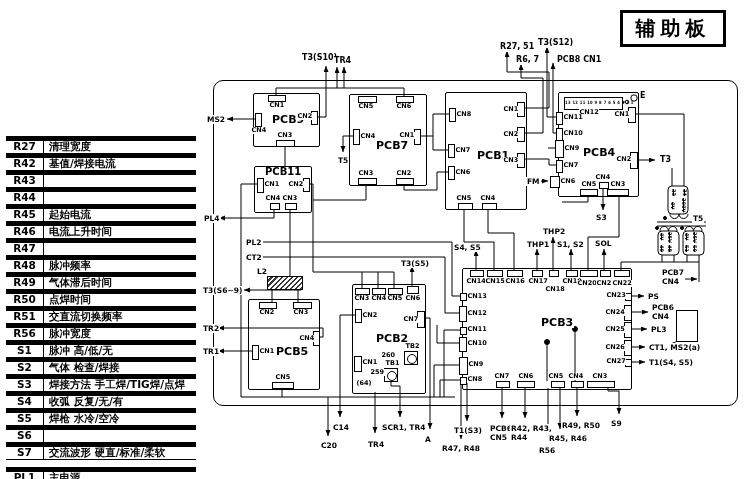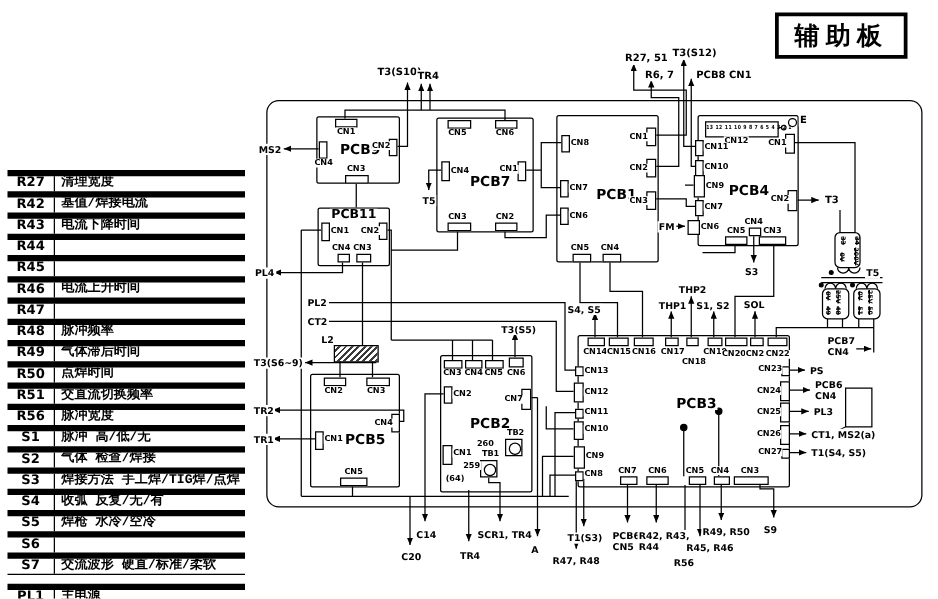--- a/index.html
+++ b/index.html
@@ -4,21 +4,21 @@
 <style>
   :root{--F:"DejaVu Sans","Liberation Sans",sans-serif;}
   html,body{margin:0;padding:0;background:#fff;}
   #page{position:relative;width:750px;height:479px;background:#fff;font-family:var(--F);color:#000;overflow:hidden;}
   
   #legend{position:absolute;left:6px;top:136px;width:190px;font-weight:bold;font-size:10.5px;}
   .lgrp{border-bottom:1px solid #000;}
   .lgrp2{margin-top:7px;border-bottom:1px solid #000;}
   .lr{display:flex;height:12px;line-height:11px;border-top:5px solid #000000;}
   .lc{width:37px;text-align:center;border-right:1px solid #000;flex:none;}
-  .ld{flex:1;padding-left:5px;white-space:nowrap;overflow:hidden;font-family:Liberation Mono, monospace;}
+  .ld{flex:1;padding-left:5px;white-space:nowrap;overflow:hidden;}
   
   #title{position:absolute;left:620px;top:10px;width:100px;height:31px;border:3px solid #000;
          font-weight:bold;font-size:20px;letter-spacing:5px;text-align:center;line-height:31px;}
   
   .b{position:absolute;border:1.2px solid #000;border-radius:2px;z-index:1;}
   .bname{position:absolute;font-weight:bold;font-size:11px;z-index:3;background:#fff;line-height:1;padding:0 1px;}
   .bname.sm{font-size:10px;}
   .bx{position:absolute;border:1px solid #000;background:#fff;z-index:3;}
   .cl{position:absolute;font-weight:bold;font-size:6.5px;line-height:1;z-index:4;background:#fff;padding:0 .5px;text-decoration:none;white-space:nowrap;}
   .lbl{position:absolute;font-weight:bold;font-size:7.5px;line-height:1.2;z-index:4;background:#fff;padding:0 1px;text-decoration:none;white-space:pre-line;}
@@ -46,27 +46,27 @@
       <div class="lr">
           <span class="lc">R27</span>
           <span class="ld">清理宽度</span>
         </div>
       <div class="lr">
           <span class="lc">R42</span>
           <span class="ld">基值/焊接电流</span>
         </div>
       <div class="lr">
           <span class="lc">R43</span>
-          <span class="ld">电流下降时间</span>
         </div>
       <div class="lr">
           <span class="lc">R44</span>
         </div>
       <div class="lr">
           <span class="lc">R45</span>
+          <span class="ld">起始电流</span>
         </div>
       <div class="lr">
           <span class="lc">R46</span>
           <span class="ld">电流上升时间</span>
         </div>
       <div class="lr">
           <span class="lc">R47</span>
         </div>
       <div class="lr">
           <span class="lc">R48</span>

